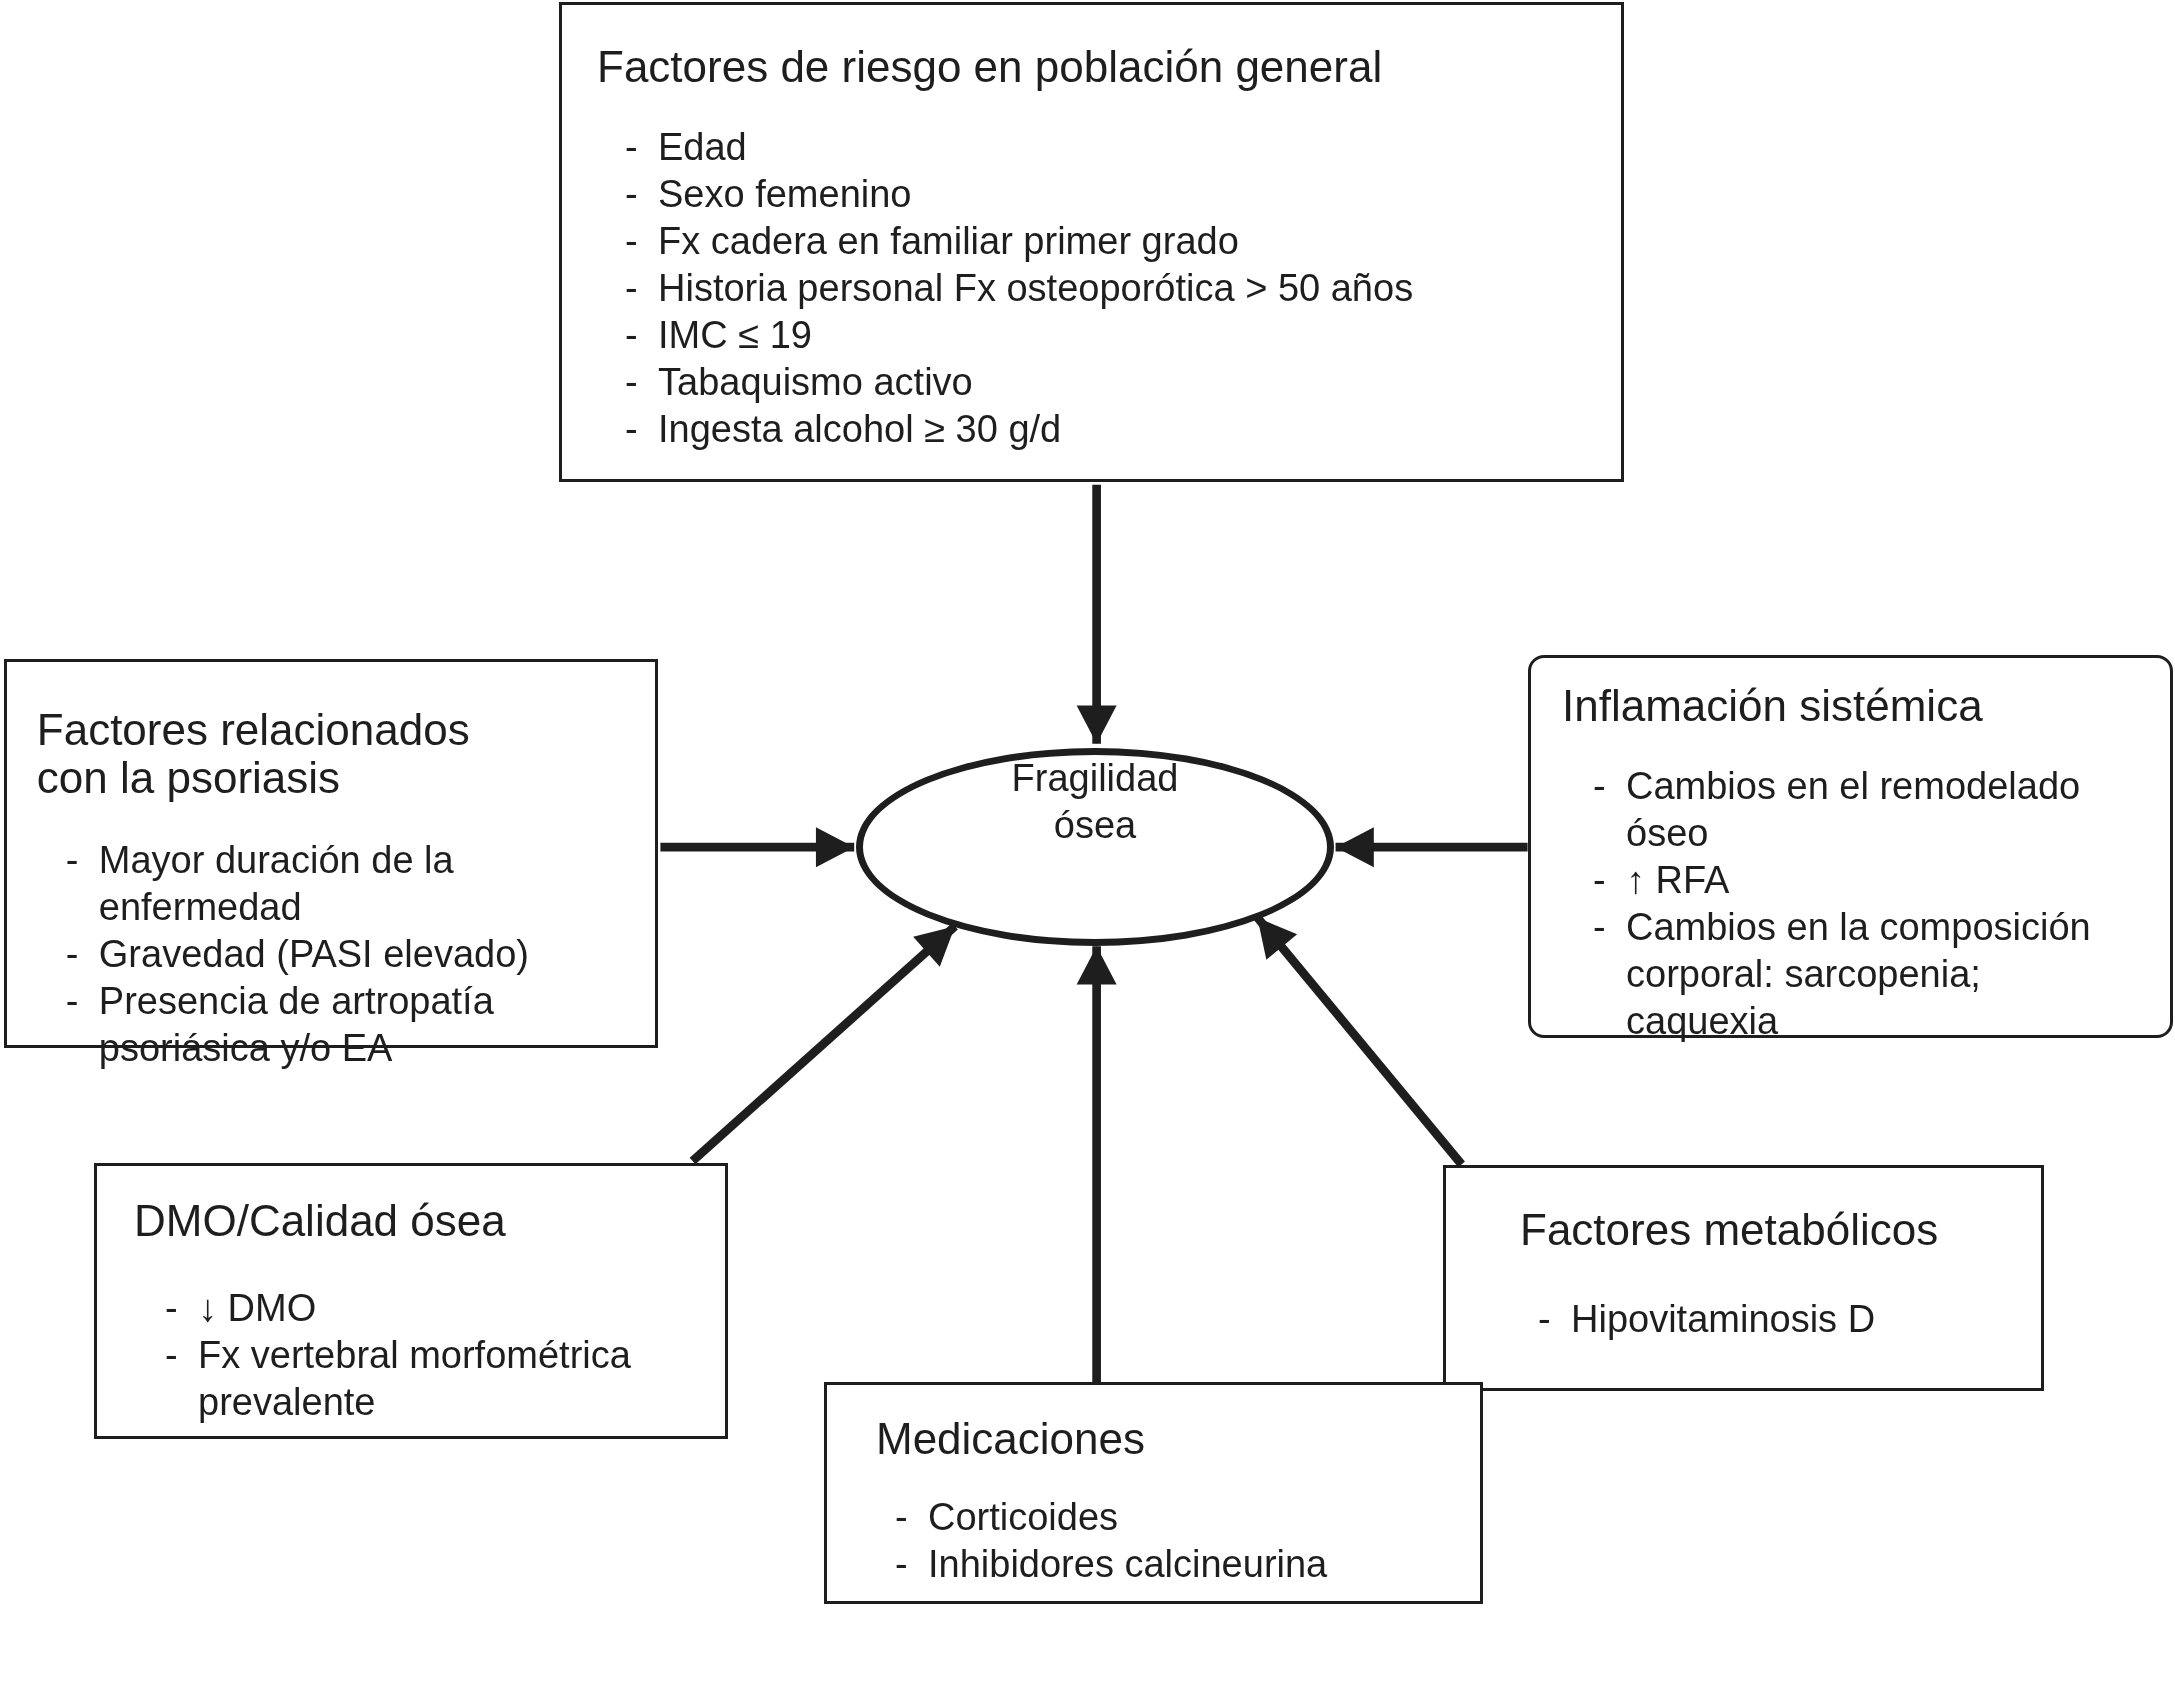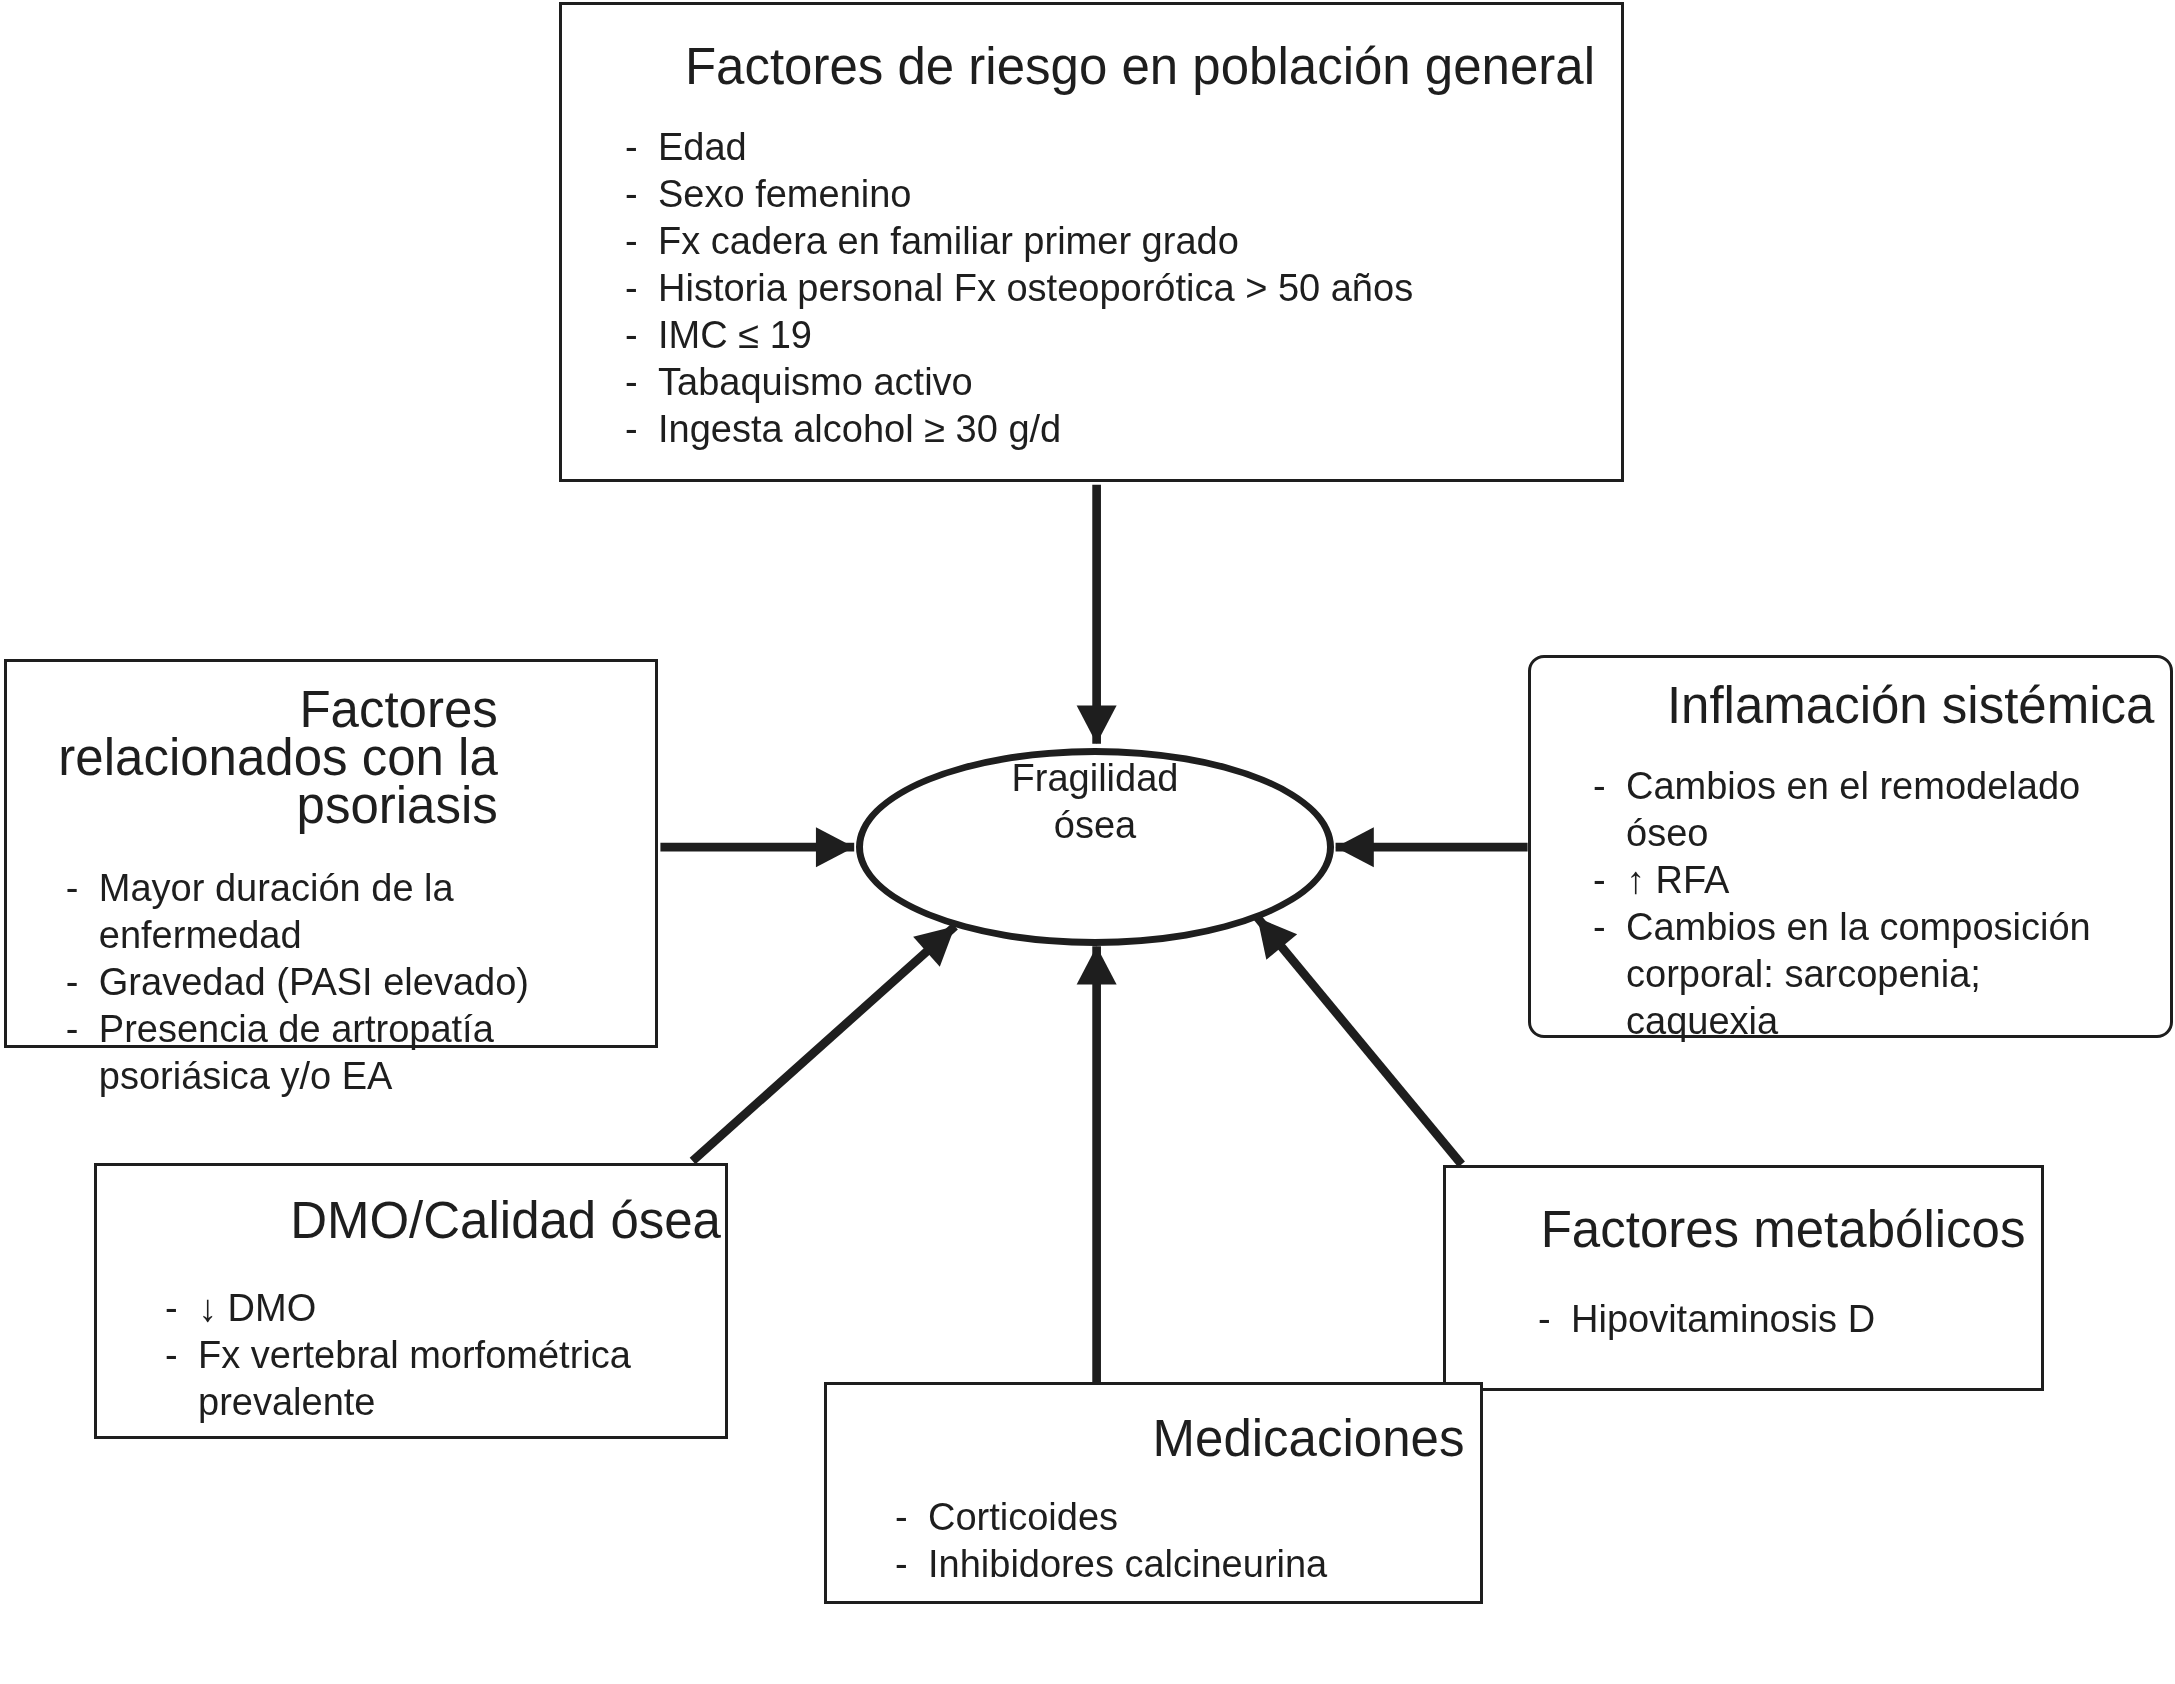--- a/index.html
+++ b/index.html
@@ -13,37 +13,36 @@
     font-size:38px;
     line-height:47px;
   }
   .box{
     position:absolute;
     border:3.5px solid #1e1e1e;
     background:#ffffff;
     box-sizing:border-box;
   }
   .box-title{
-    font-size:51px;
+    font-size:44px;
     line-height:48px;
-    text-align:right;
   }
   .items{display:block;}
   .item{display:flex;align-items:flex-start;}
   .dash{flex:0 0 33px;width:33px;}
   .item-text{display:block;}
 
   
   #box-general{left:559px;top:1.7px;width:1065px;height:480px;padding:38px 26px 0 35px;}
   #box-general .box-title{margin-bottom:33px;}
   #box-general .items{margin-left:28px;}
 
   
   #box-psoriasis{left:4.3px;top:659px;width:654px;height:389px;padding:24px 15.6px 0 29.5px;}
-  #box-psoriasis .box-title{max-width:461px;margin-bottom:35px;}
+  #box-psoriasis .box-title{max-width:461px;margin-bottom:35px;margin-top:20px;}
   #box-psoriasis .items{margin-left:29px;}
   #box-psoriasis .item-text{max-width:474px;}
 
   
   #box-inflamacion{left:1528px;top:655px;width:645px;height:383px;padding:24px 15.6px 0 31px;border-radius:16px;}
   #box-inflamacion .box-title{margin-bottom:33px;}
   #box-inflamacion .items{margin-left:31px;}
   #box-inflamacion .item-text{max-width:474px;}
 
   

